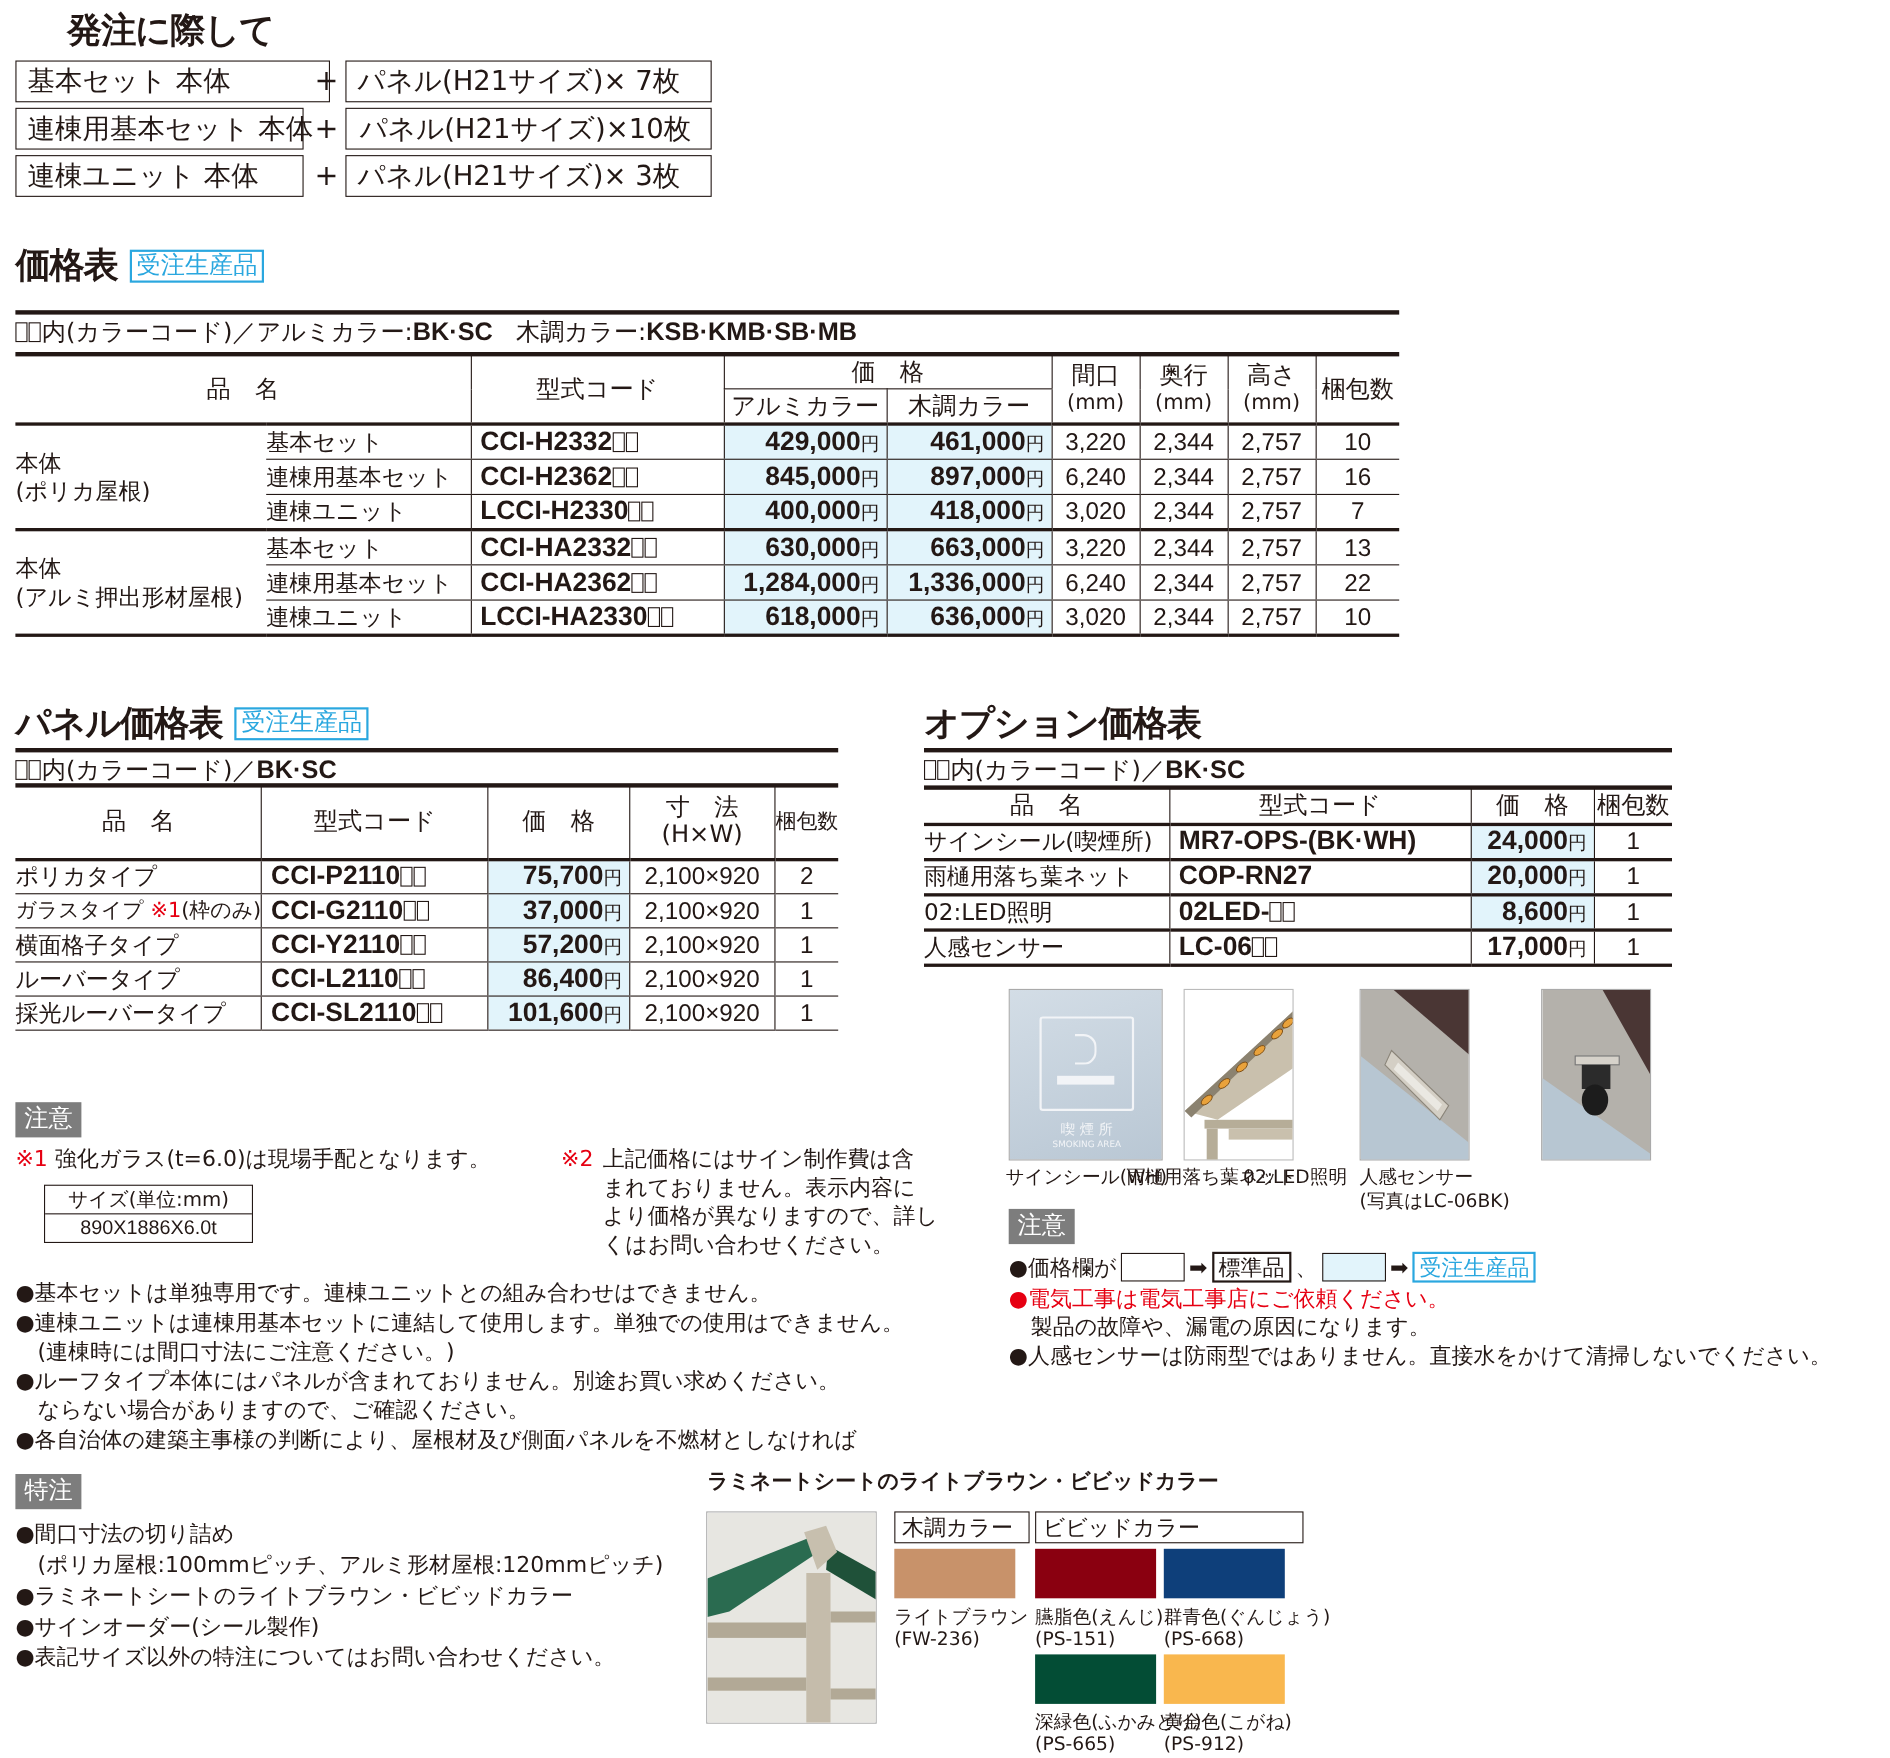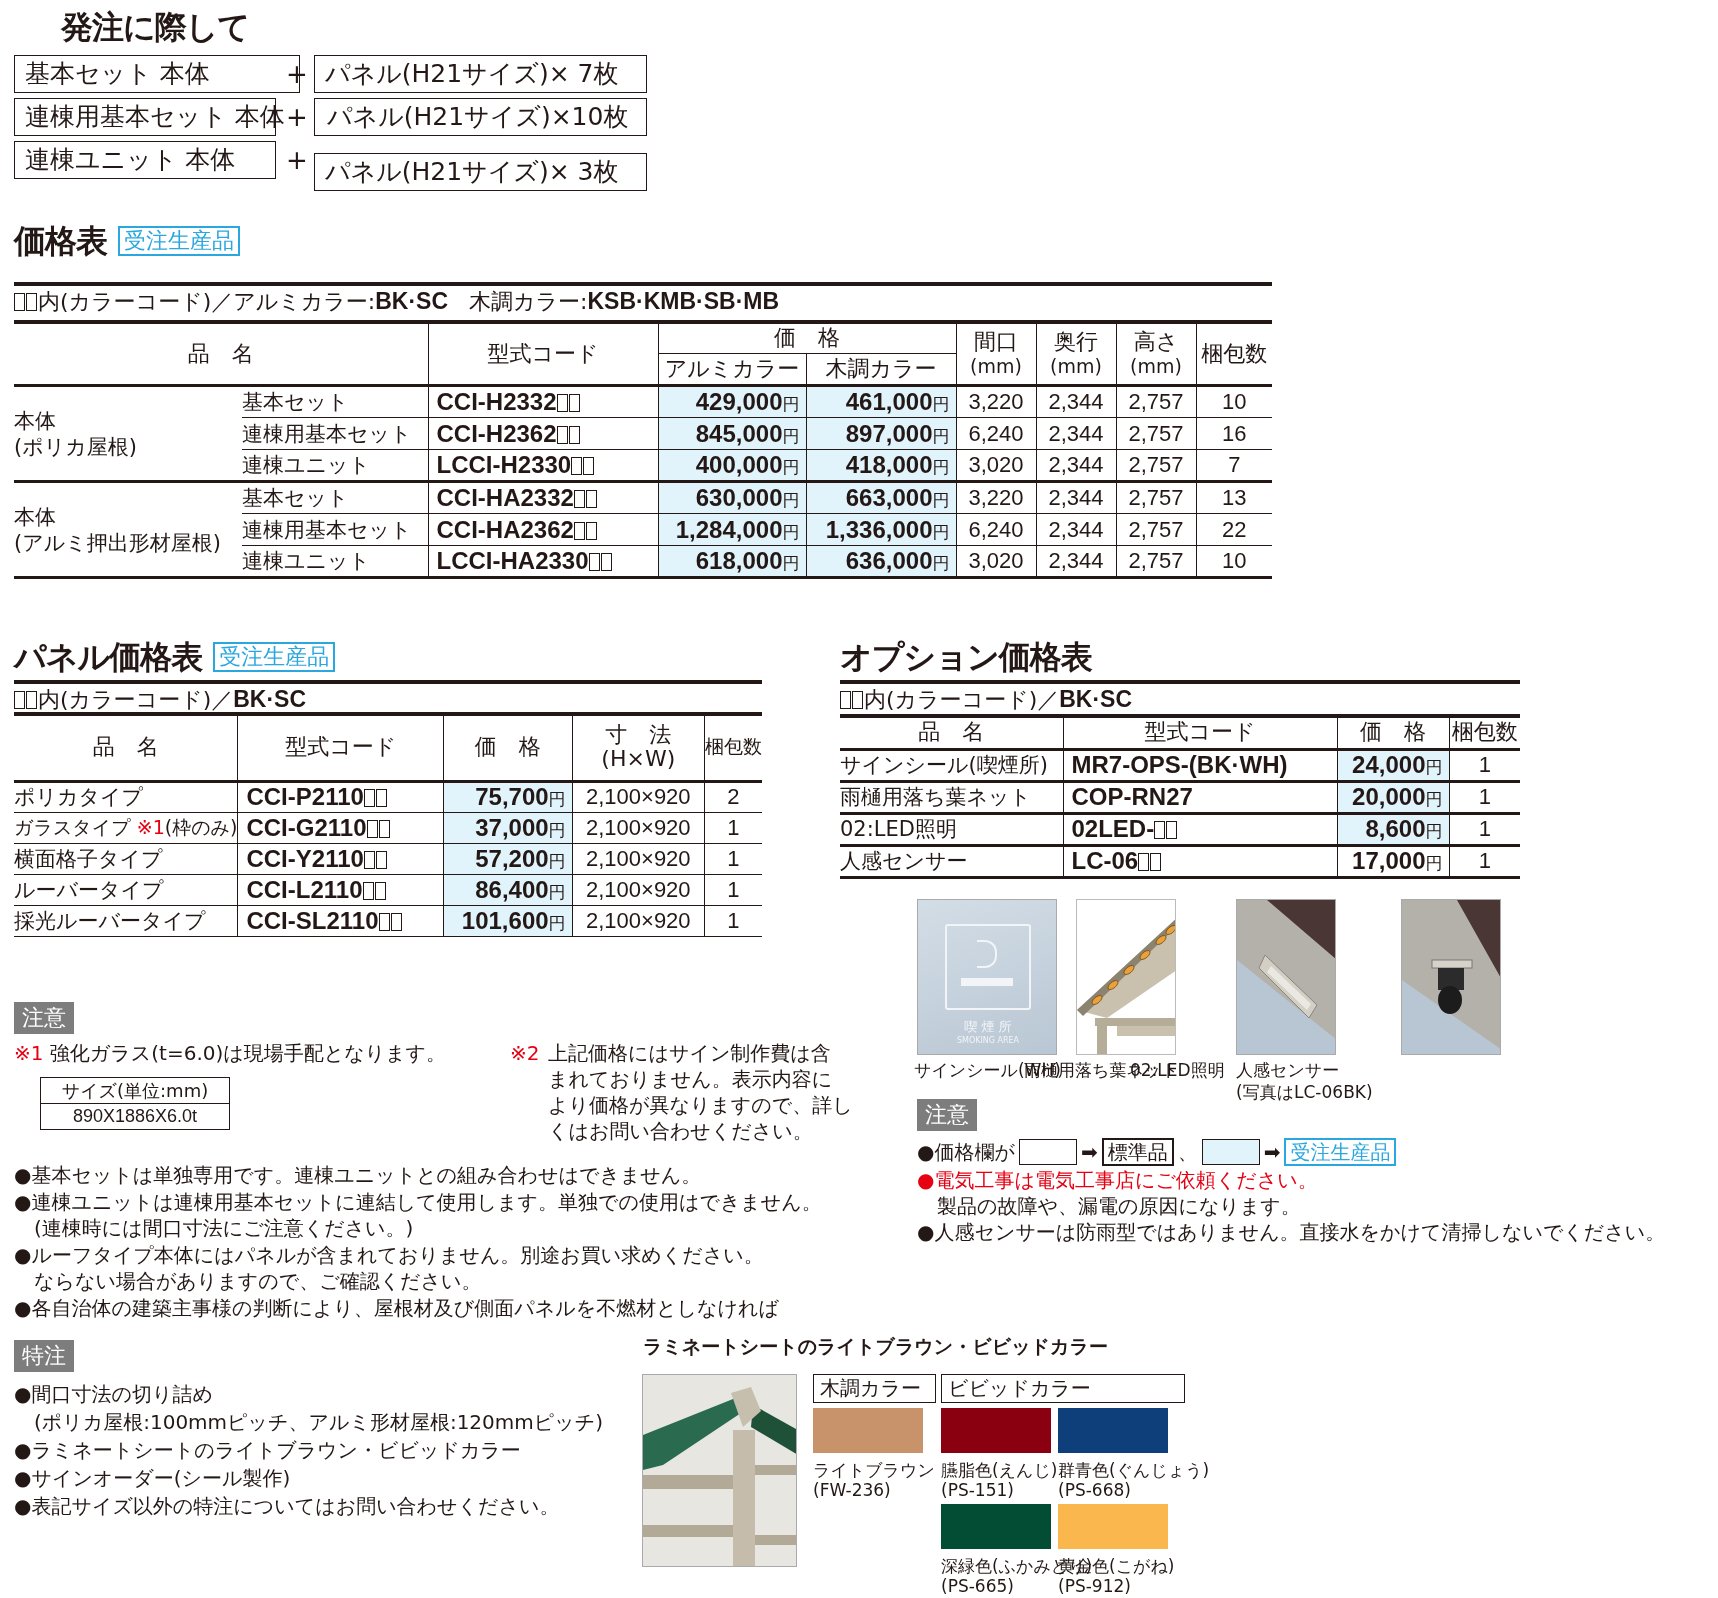--- a/index.html
+++ b/index.html
@@ -51,21 +51,21 @@
 <div class="abs order-box" style="left:14px;top:55px;width:286px;">基本セット 本体</div>
 <div class="abs plus" style="left:286px;top:55px;">+</div>
 <div class="abs order-box" style="left:314px;top:55px;width:333px;">パネル(H21サイズ)×  7枚</div>
 
 <div class="abs order-box" style="left:14px;top:98px;width:262px;">連棟用基本セット 本体</div>
 <div class="abs plus" style="left:286px;top:98px;">+</div>
 <div class="abs order-box" style="left:314px;top:98px;width:333px;padding-left:12px;">パネル(H21サイズ)×10枚</div>
 
 <div class="abs order-box" style="left:14px;top:141px;width:262px;">連棟ユニット 本体</div>
 <div class="abs plus" style="left:286px;top:141px;">+</div>
-<div class="abs order-box" style="left:314px;top:141px;width:333px;margin-top:12px;">パネル(H21サイズ)×  3枚</div>
+<div class="abs order-box" style="left:314px;top:141px;width:333px;">パネル(H21サイズ)×  3枚</div>
 
 <div class="abs" style="left:14px;top:220px;white-space:nowrap;">
   <span class="h1">価格表</span>
   <span class="badge-blue" style="vertical-align:4px;margin-left:6px;">受注生産品</span>
 </div>
 <div class="abs rule-thick" style="left:14px;top:282px;width:1258px;"></div>
 <div class="abs subline" style="left:14px;top:286px;">
   <span class="sq"></span><span class="sq"></span><span>内(カラーコード)／アルミカラー:</span><b>BK·SC</b>&nbsp;&nbsp;&nbsp;<span>木調カラー:</span><b>KSB·KMB·SB·MB</b>
 </div>
 <div class="abs rule-thick" style="left:14px;top:320px;width:1258px;"></div>

